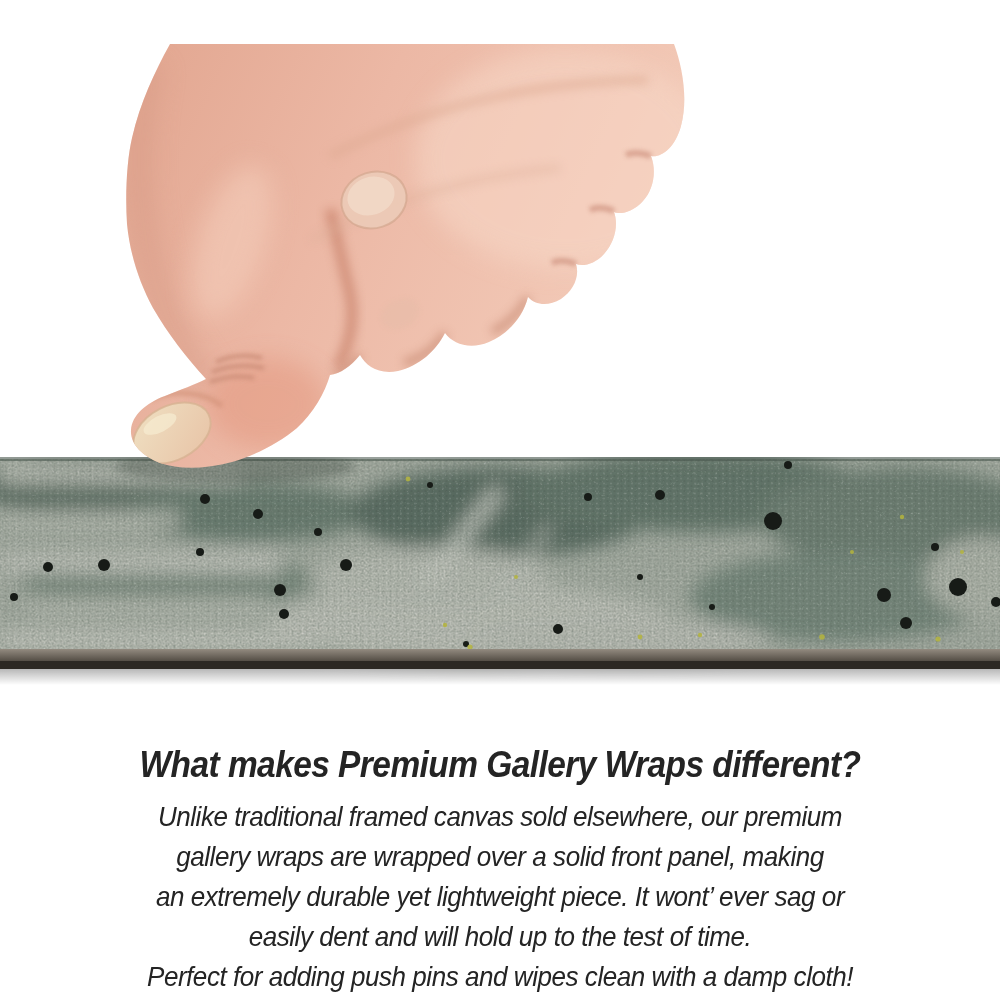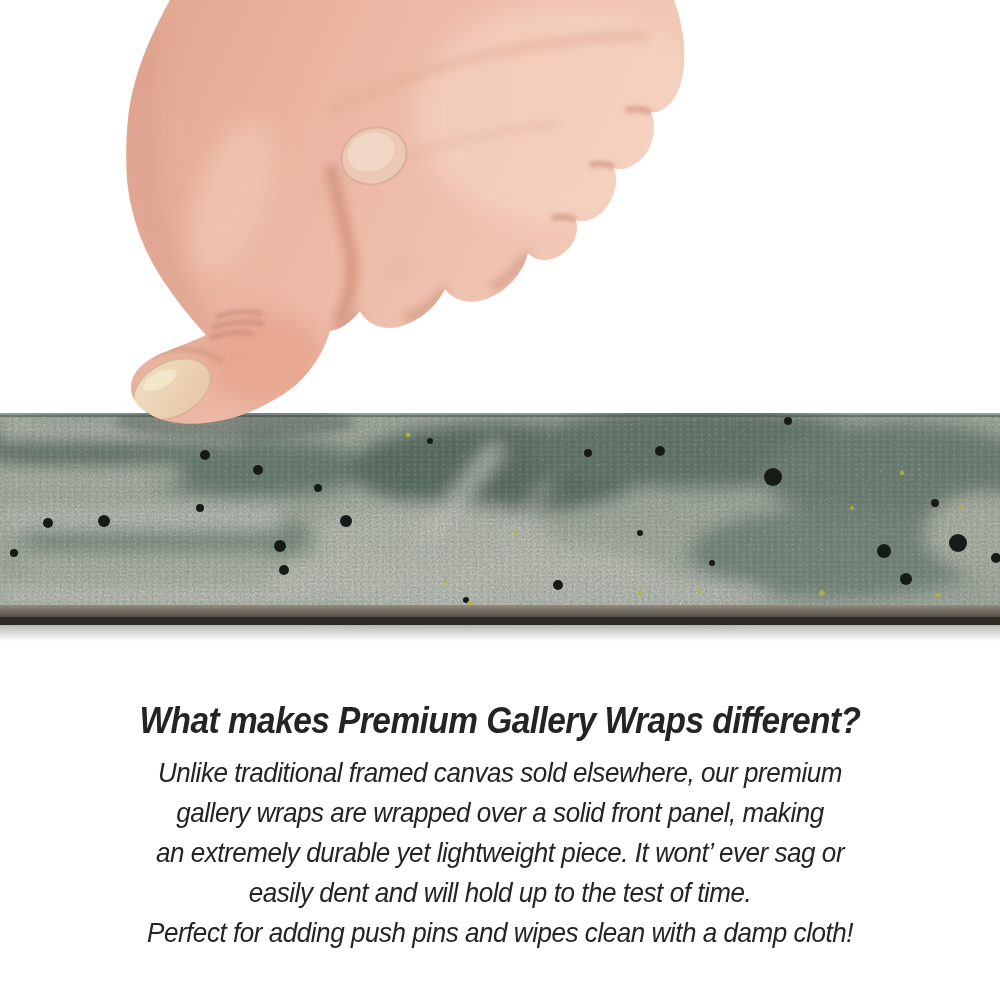--- a/index.html
+++ b/index.html
@@ -1,21 +1,21 @@
 <!DOCTYPE html>
 <html style="--c-background: #ffffff; --c-text: #242424; --c-canvas-gray: #b8bbb2; --c-canvas-green: #5f7166; --c-canvas-edge: #2c2823; --c-skin: #eebdaa; --c-skin-shadow: #d49883; --c-nail: #ecdcbc; --c-speckle: #171b17; --c-fleck-yellow: #b5b53d;"><head>
 <meta charset="utf-8">
 <style>
   html,body{margin:0;padding:0;}
   body{
     width:1000px;height:1000px;position:relative;overflow:hidden;
     background:var(--c-background,#ffffff);
     font-family:"Liberation Sans", sans-serif;
   }
-  .stage{position:absolute;inset:0;}
+  .stage{position:absolute;inset:0;margin-top:44px;}
   .hand-svg{position:absolute;top:0;left:0;z-index:3;}
   .strip-svg{position:absolute;top:413px;left:0;z-index:2;}
   .caption{
     position:absolute;top:700px;left:0;right:0;z-index:4;
     text-align:center;font-style:italic;color:var(--c-text,#242424);
     transform:scaleX(.93);transform-origin:50% 0;
   }
   .caption-heading{
     font-size:36px;font-weight:600;letter-spacing:-0.6px;
     margin:0 0 11px 0;

